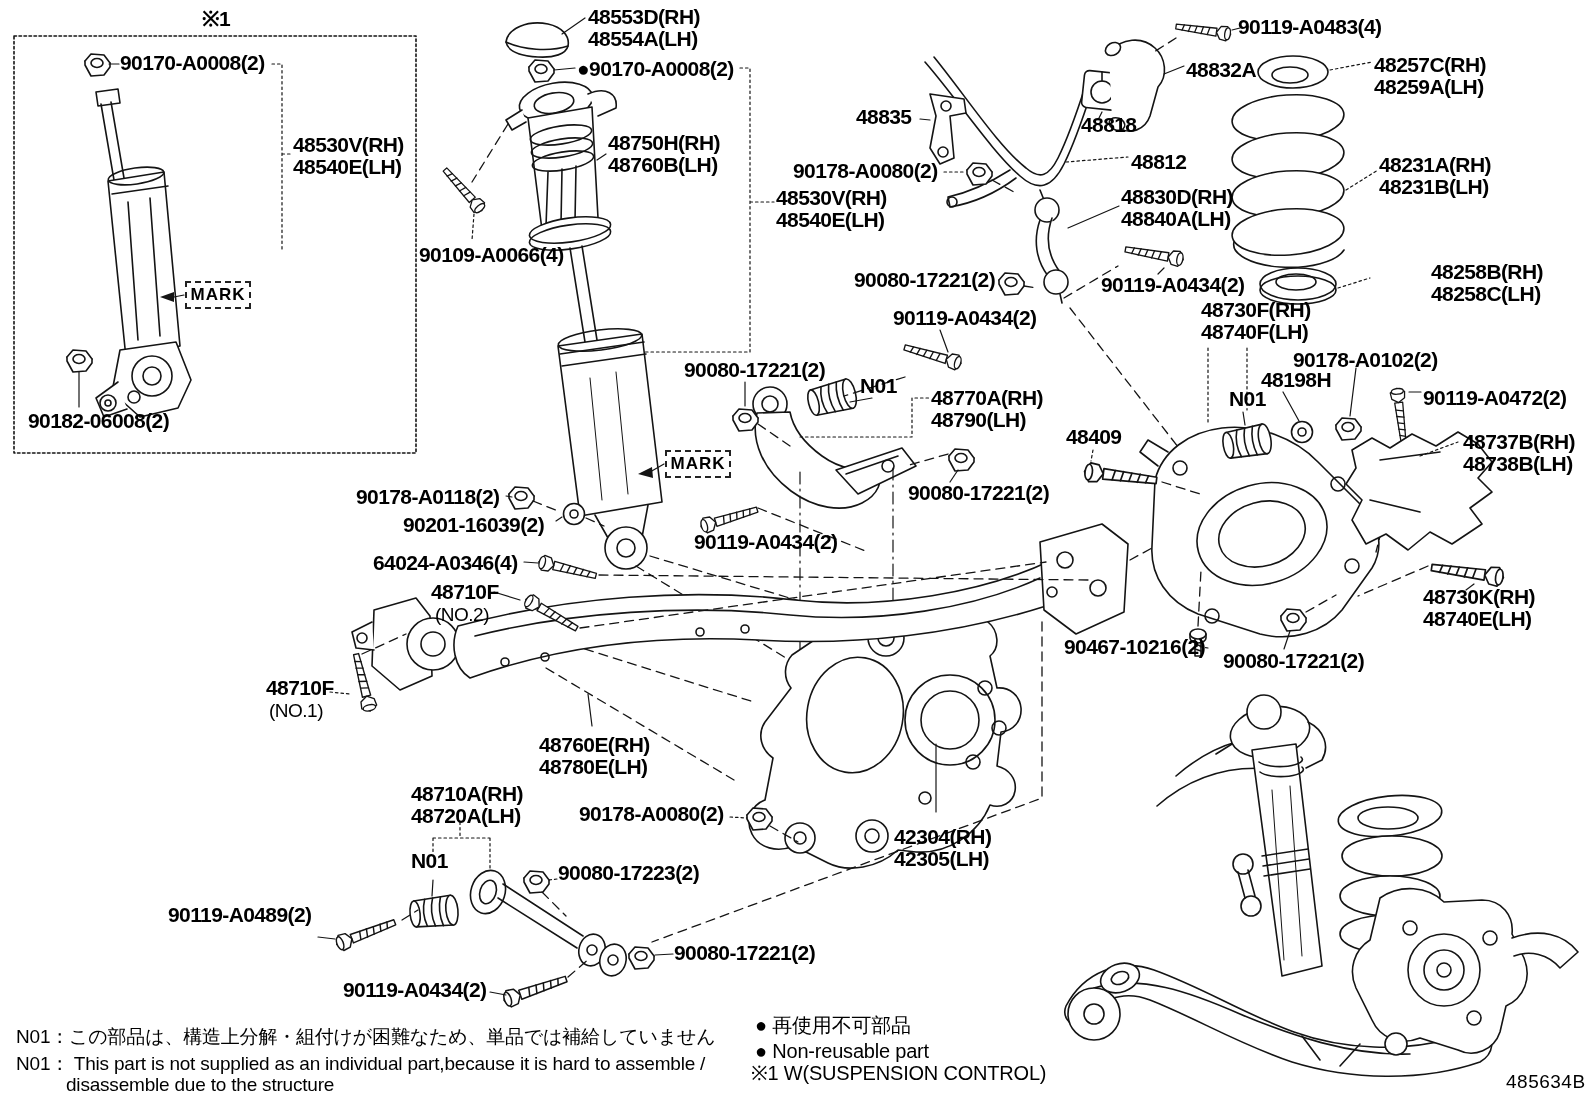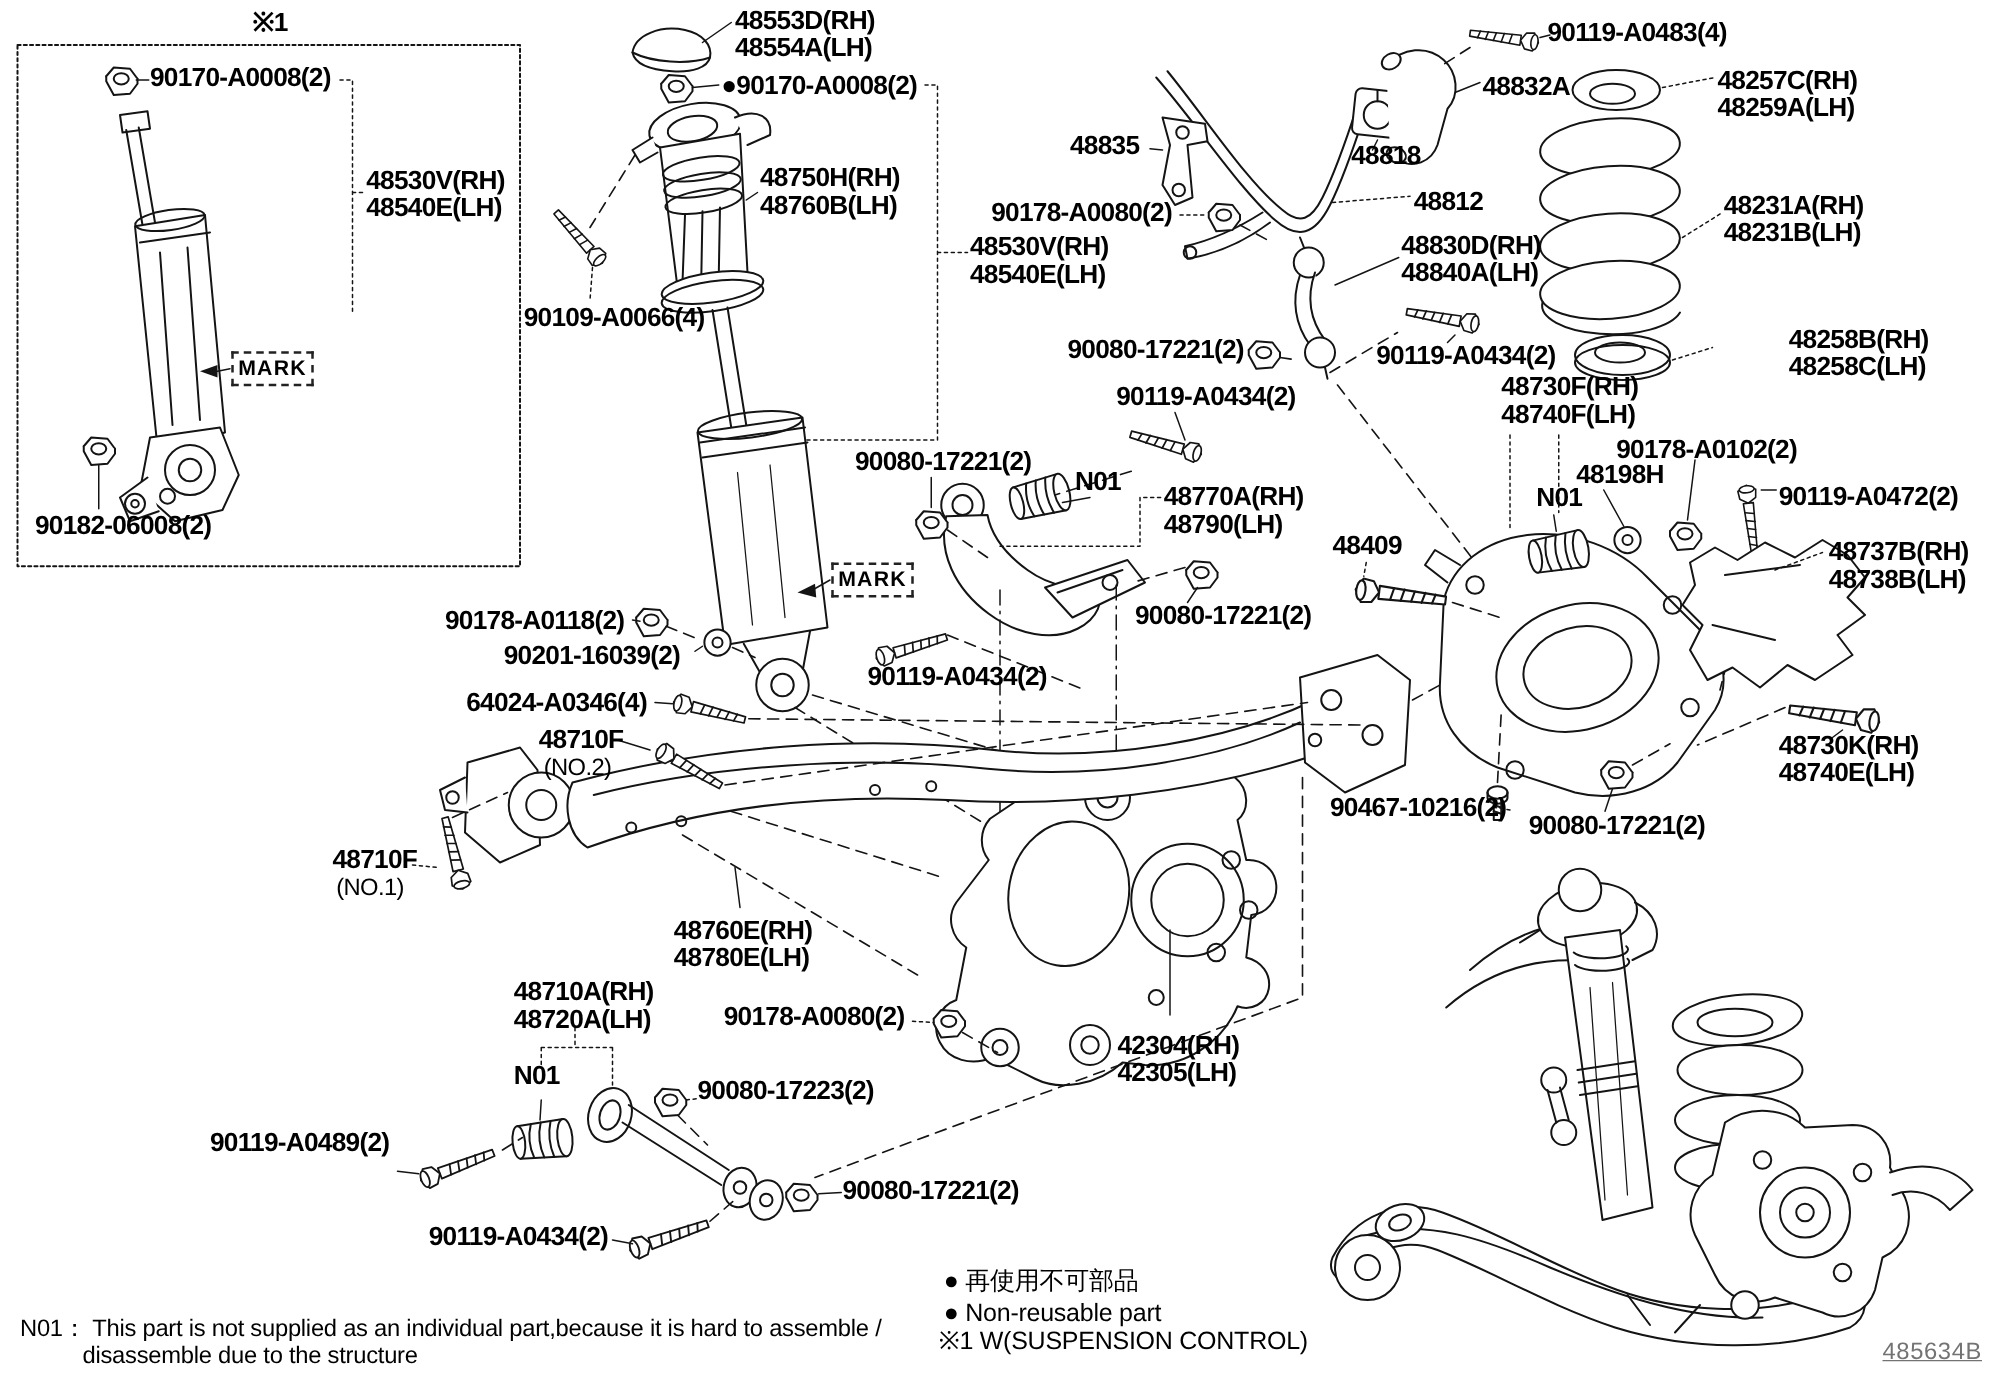--- a/index.html
+++ b/index.html
@@ -4,21 +4,21 @@
 <style>
   html,body{margin:0;padding:0;background:#fff;}
   .stage{position:relative;width:1592px;height:1099px;background:#fff;overflow:hidden;
          font-family:"Liberation Sans",sans-serif;color:#000;}
   .art{position:absolute;left:0;top:0;}
   .lbl{position:absolute;white-space:pre-line;line-height:22px;}
   .pn{font:700 21px/22px "Liberation Sans",sans-serif;letter-spacing:-0.6px;}
   .pn-sm{font:400 19px/20px "Liberation Sans",sans-serif;letter-spacing:-0.5px;}
   .note{font:400 19px/21px "Liberation Sans",sans-serif;letter-spacing:-0.2px;}
   .legend{font:400 20px/22px "Liberation Sans",sans-serif;letter-spacing:-0.2px;}
-  .figcode{font:400 19px/20px "Liberation Sans",sans-serif;letter-spacing:0.5px;color:#737373;text-decoration:underline;}
+  .figcode{font:400 19px/20px "Liberation Sans",sans-serif;letter-spacing:0.5px;color:#000000;}
   .markbox{position:absolute;width:62px;height:24px;border:2px dashed #222;
            font:700 17px/24px "Liberation Sans",sans-serif;text-align:center;letter-spacing:1px;}
 </style>
 </head>
 <body>
 
 <div class="stage">
 
 <svg class="art" width="1592" height="1099" viewBox="0 0 1592 1099" fill="none" stroke="#141414" stroke-width="1.6" stroke-linecap="round" stroke-linejoin="round">
   <defs>
@@ -421,17 +421,18 @@
 <div class="lbl pn" style="left:411px;top:850px">N01</div>
 <div class="lbl pn" style="left:558px;top:862px">90080-17223(2)</div>
 <div class="lbl pn" style="left:168px;top:904px">90119-A0489(2)</div>
 <div class="lbl pn" style="left:674px;top:942px">90080-17221(2)</div>
 <div class="lbl pn" style="left:343px;top:979px">90119-A0434(2)</div>
 
 <div class="lbl legend" style="left:755px;top:1014px">● 再使用不可部品</div>
 <div class="lbl legend" style="left:755px;top:1040px">● Non-reusable part</div>
 <div class="lbl legend" style="left:751px;top:1062px">※1 W(SUSPENSION CONTROL)</div>
 
+<div class="lbl note" style="left:16px;top:1026px">N01：この部品は、構造上分解・組付けが困難なため、単品では補給していません</div>
 <div class="lbl note" style="left:16px;top:1053px">N01： This part is not supplied as an individual part,because it is hard to assemble /</div>
 <div class="lbl note" style="left:66px;top:1074px">disassemble due to the structure</div>
 <div class="lbl figcode" style="left:1506px;top:1072px">485634B</div>
 
 </div>
 
 </body></html>

